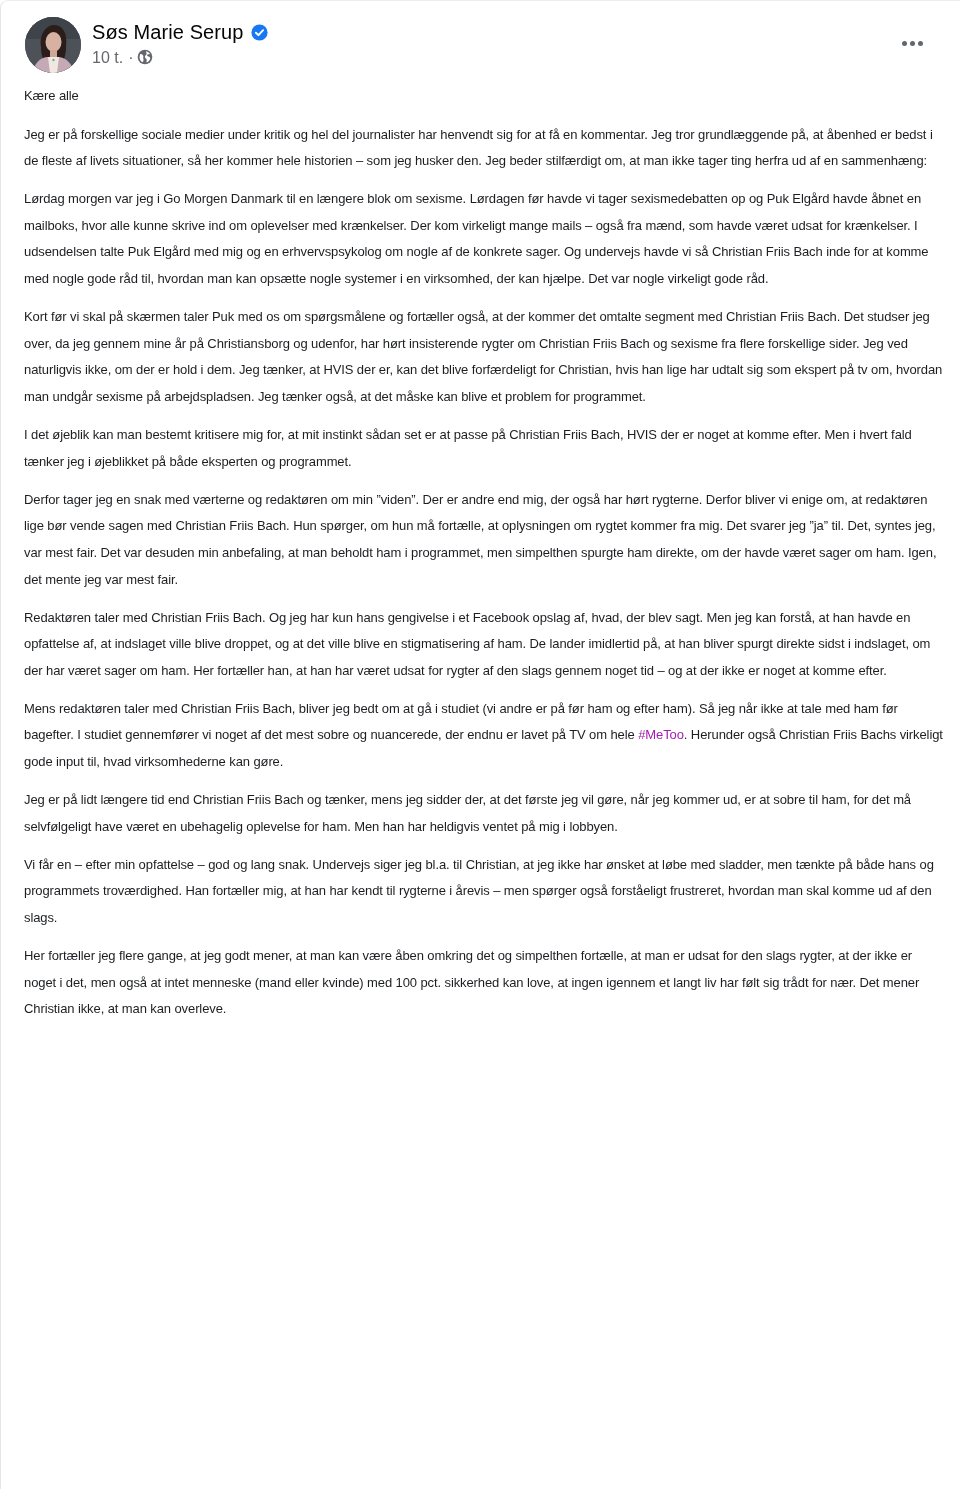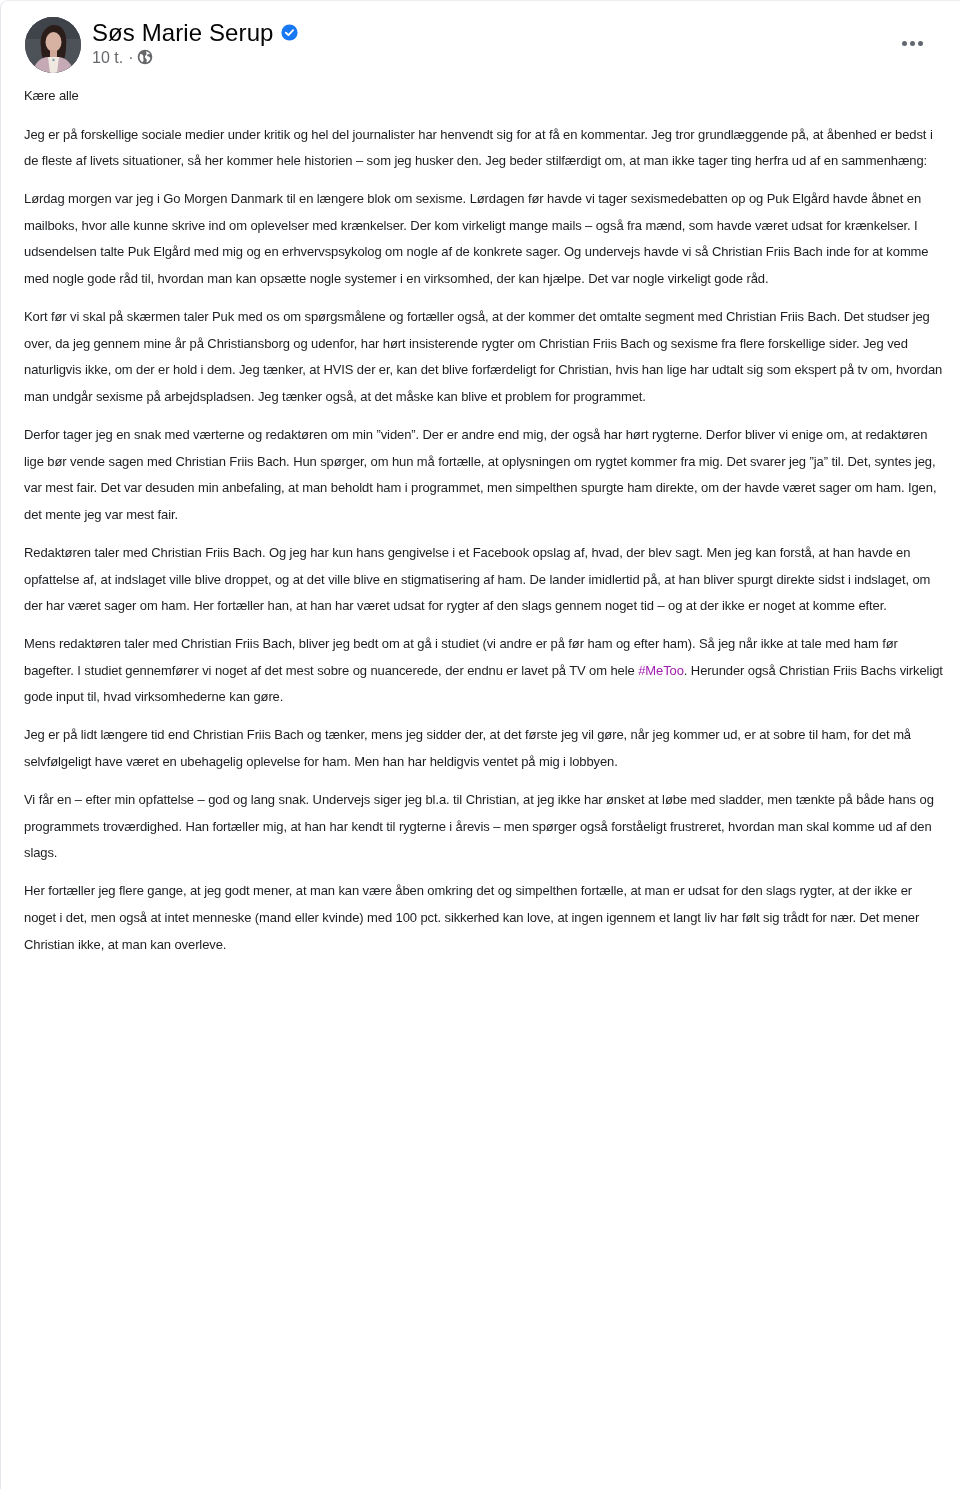--- a/index.html
+++ b/index.html
@@ -50,21 +50,21 @@
       display: flex;
       flex-direction: column;
       justify-content: center;
     }
     .name-row {
       display: flex;
       align-items: center;
       height: 26px;
     }
     .author-name {
-      font-size: 24px;
+      font-size: 20px;
       font-weight: 500;
       color: #050505;
       letter-spacing: 0.1px;
       text-align: right;
     }
     .verified {
       margin-left: 7px;
       width: 17px;
       height: 17px;
       display: inline-block;
@@ -177,20 +177,21 @@
     <span></span>
     <span></span>
     <span></span>
   </div>
 
   <div class="content">
     <p class="greeting">Kære alle</p>
     <p>Jeg er på forskellige sociale medier under kritik og hel del journalister har henvendt sig for at få en kommentar. Jeg tror grundlæggende på, at åbenhed er bedst i de fleste af livets situationer, så her kommer hele historien – som jeg husker den. Jeg beder stilfærdigt om, at man ikke tager ting herfra ud af en sammenhæng:</p>
     <p>Lørdag morgen var jeg i Go Morgen Danmark til en længere blok om sexisme. Lørdagen før havde vi tager sexismedebatten op og Puk Elgård havde åbnet en mailboks, hvor alle kunne skrive ind om oplevelser med krænkelser. Der kom virkeligt mange mails – også fra mænd, som havde været udsat for krænkelser. I udsendelsen talte Puk Elgård med mig og en erhvervspsykolog om nogle af de konkrete sager. Og undervejs havde vi så Christian Friis Bach inde for at komme med nogle gode råd til, hvordan man kan opsætte nogle systemer i en virksomhed, der kan hjælpe. Det var nogle virkeligt gode råd.</p>
     <p>Kort før vi skal på skærmen taler Puk med os om spørgsmålene og fortæller også, at der kommer det omtalte segment med Christian Friis Bach. Det studser jeg over, da jeg gennem mine år på Christiansborg og udenfor, har hørt insisterende rygter om Christian Friis Bach og sexisme fra flere forskellige sider. Jeg ved naturligvis ikke, om der er hold i dem. Jeg tænker, at HVIS der er, kan det blive forfærdeligt for Christian, hvis han lige har udtalt sig som ekspert på tv om, hvordan man undgår sexisme på arbejdspladsen. Jeg tænker også, at det måske kan blive et problem for programmet.</p>
+    <p>I det øjeblik kan man bestemt kritisere mig for, at mit instinkt sådan set er at passe på Christian Friis Bach, HVIS der er noget at komme efter. Men i hvert fald tænker jeg i øjeblikket på både eksperten og programmet.</p>
     <p>Derfor tager jeg en snak med værterne og redaktøren om min ”viden”. Der er andre end mig, der også har hørt rygterne. Derfor bliver vi enige om, at redaktøren lige bør vende sagen med Christian Friis Bach. Hun spørger, om hun må fortælle, at oplysningen om rygtet kommer fra mig. Det svarer jeg ”ja” til. Det, syntes jeg, var mest fair. Det var desuden min anbefaling, at man beholdt ham i programmet, men simpelthen spurgte ham direkte, om der havde været sager om ham. Igen, det mente jeg var mest fair.</p>
     <p>Redaktøren taler med Christian Friis Bach. Og jeg har kun hans gengivelse i et Facebook opslag af, hvad, der blev sagt. Men jeg kan forstå, at han havde en opfattelse af, at indslaget ville blive droppet, og at det ville blive en stigmatisering af ham. De lander imidlertid på, at han bliver spurgt direkte sidst i indslaget, om der har været sager om ham. Her fortæller han, at han har været udsat for rygter af den slags gennem noget tid – og at der ikke er noget at komme efter.</p>
     <p><span>Mens redaktøren taler med Christian Friis Bach, bliver jeg bedt om at gå i studiet (vi andre er på før ham og efter ham). Så jeg når ikke at tale med ham før bagefter. I studiet gennemfører vi noget af det mest sobre og nuancerede, der endnu er lavet på TV om hele </span><a class="hashtag">#MeToo</a><span>. Herunder også Christian Friis Bachs virkeligt gode input til, hvad virksomhederne kan gøre.</span></p>
     <p>Jeg er på lidt længere tid end Christian Friis Bach og tænker, mens jeg sidder der, at det første jeg vil gøre, når jeg kommer ud, er at sobre til ham, for det må selvfølgeligt have været en ubehagelig oplevelse for ham. Men han har heldigvis ventet på mig i lobbyen.</p>
     <p>Vi får en – efter min opfattelse – god og lang snak. Undervejs siger jeg bl.a. til Christian, at jeg ikke har ønsket at løbe med sladder, men tænkte på både hans og programmets troværdighed. Han fortæller mig, at han har kendt til rygterne i årevis – men spørger også forståeligt frustreret, hvordan man skal komme ud af den slags.</p>
     <p>Her fortæller jeg flere gange, at jeg godt mener, at man kan være åben omkring det og simpelthen fortælle, at man er udsat for den slags rygter, at der ikke er noget i det, men også at intet menneske (mand eller kvinde) med 100 pct. sikkerhed kan love, at ingen igennem et langt liv har følt sig trådt for nær. Det mener Christian ikke, at man kan overleve.</p>
   </div>
 
 </div>
 

